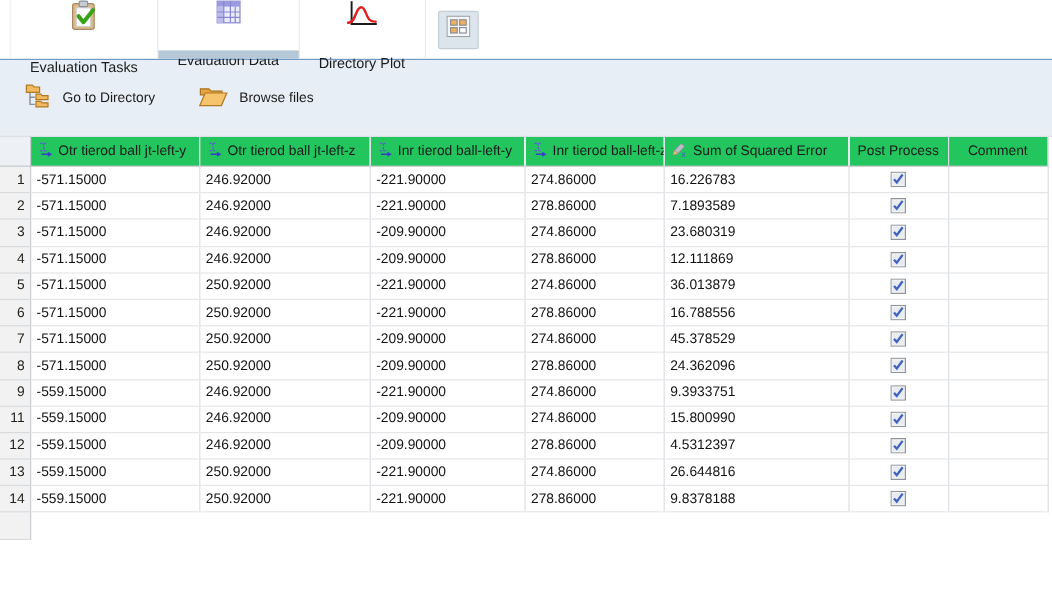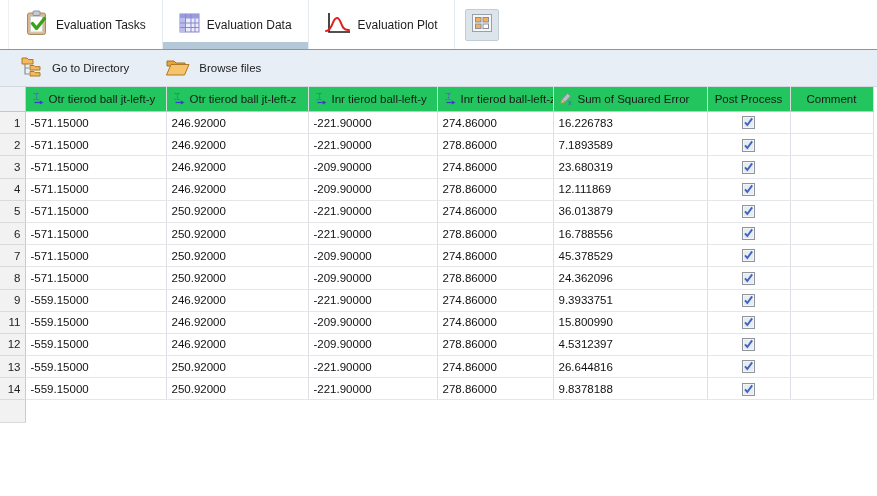--- a/index.html
+++ b/index.html
@@ -1,28 +1,28 @@
 <!DOCTYPE html>
 <html><head>
 <meta charset="utf-8">
 <style>
   *{box-sizing:border-box;margin:0;padding:0;}
   html,body{width:877px;height:496px;overflow:hidden;background:#fff;
     font-family:"Liberation Sans",sans-serif;-webkit-font-smoothing:antialiased;}
   
   .tabbar{height:50px;background:#fff;border-bottom:1px solid #6f9cc6;
     display:flex;align-items:stretch;padding-left:8px;}
-  .tab{display:flex;align-items:center;gap:7px;padding:0 16px;font-size:12px;color:#1c1c1c;
-    position:relative;border-right:1px solid #e6ebef;cursor:default;white-space:nowrap;}
+  .tab{display:flex;align-items:center;gap:20px;padding:0 16px;font-size:12px;color:#1c1c1c;
+    position:relative;border-right:1px solid #e6ebef;cursor:default;white-space:nowrap;flex-direction:column;}
   .tab:first-child{border-left:1px solid #eef1f4;}
   .tab.selected::after{content:"";position:absolute;left:0;right:0;bottom:0;height:7px;background:#b5c8d8;}
   .tab-mini{align-self:center;margin-left:10px;width:34px;height:32px;background:#dde5ec;
     border:1px solid #c4cdd5;border-radius:2px;display:flex;align-items:center;justify-content:center;}
   
-  .toolbar{height:36px;background:#e7eef5;display:flex;align-items:center;padding-left:20px;gap:36px;}
+  .toolbar{height:63px;background:#e7eef5;display:flex;align-items:center;padding-left:20px;gap:36px;}
   .toolbtn{display:flex;align-items:center;gap:9px;font-size:11.5px;color:#1c1c1c;cursor:default;white-space:nowrap;}
   
   table{border-collapse:collapse;table-layout:fixed;width:877px;border-top:1px solid #d3d9df;}
   thead th{height:25px;font-weight:400;font-size:11.5px;background:#22c55e;color:#1a1a1a;
     border-right:1px solid #d9dce0;border-bottom:1px solid #c2c6cb;text-align:left;
     padding:0 2px 0 5px;white-space:nowrap;overflow:hidden;}
   thead th.center{text-align:center;padding-left:2px;}
   thead th.corner{background:#edf1f5;border-right:1px solid #c9cdd1;}
   .hicon{display:inline-block;vertical-align:-2px;margin-right:5px;}
   td{height:22.2px;border-right:1px solid #dcdfe3;border-bottom:1px solid #e4e6e9;
@@ -60,21 +60,21 @@
     </span>
     <span>Evaluation Data</span>
   </div>
   <div class="tab">
     <span class="ticon">
       <svg width="26" height="23" viewBox="0 0 26 23">
         <path d="M4 1 V20 H25" stroke="#1a1a1a" stroke-width="1.6" fill="none"></path>
         <path d="M1 19 C8 19 7 6 12 6 C17 6 15 19 24 18" stroke="#e02020" stroke-width="2" fill="none" stroke-linecap="round"></path>
       </svg>
     </span>
-    <span>Evaluation Plot</span>
+    <span>Directory Plot</span>
   </div>
   <div class="tab-mini">
     <span>
       <svg width="20" height="18" viewBox="0 0 20 18">
         <rect x="0.5" y="0.5" width="19" height="17" fill="#f4f6f8" stroke="#9aa0a6"></rect>
         <rect x="3.5" y="3.5" width="5.5" height="4.5" fill="#f0b060" stroke="#8a8f98"></rect>
         <rect x="11" y="3.5" width="5.5" height="4.5" fill="#f0b060" stroke="#8a8f98"></rect>
         <rect x="3.5" y="10" width="5.5" height="4.5" fill="#f0b060" stroke="#8a8f98"></rect>
         <rect x="11" y="10" width="5.5" height="4.5" fill="#ffffff" stroke="#8a8f98"></rect>
       </svg>

